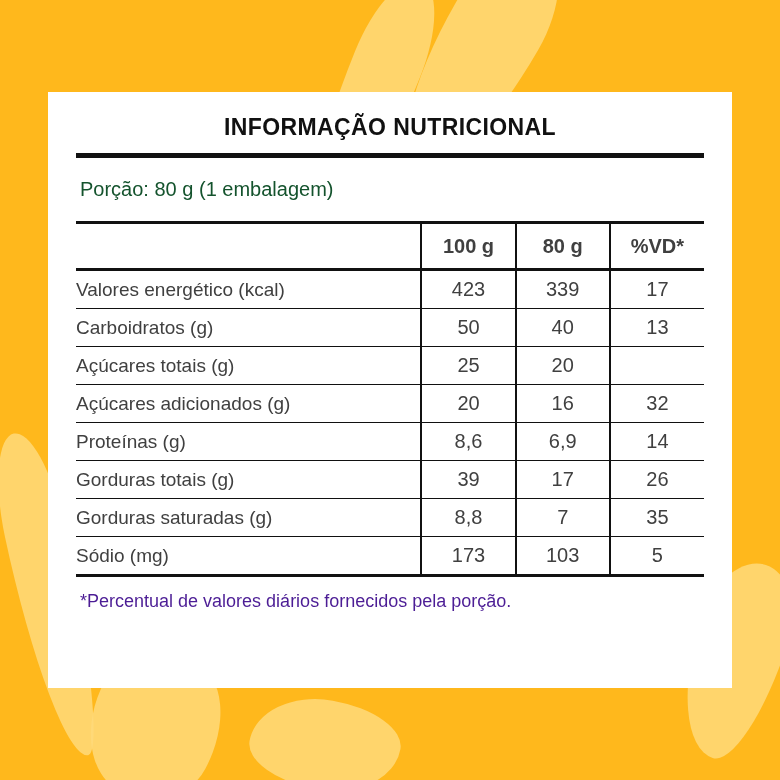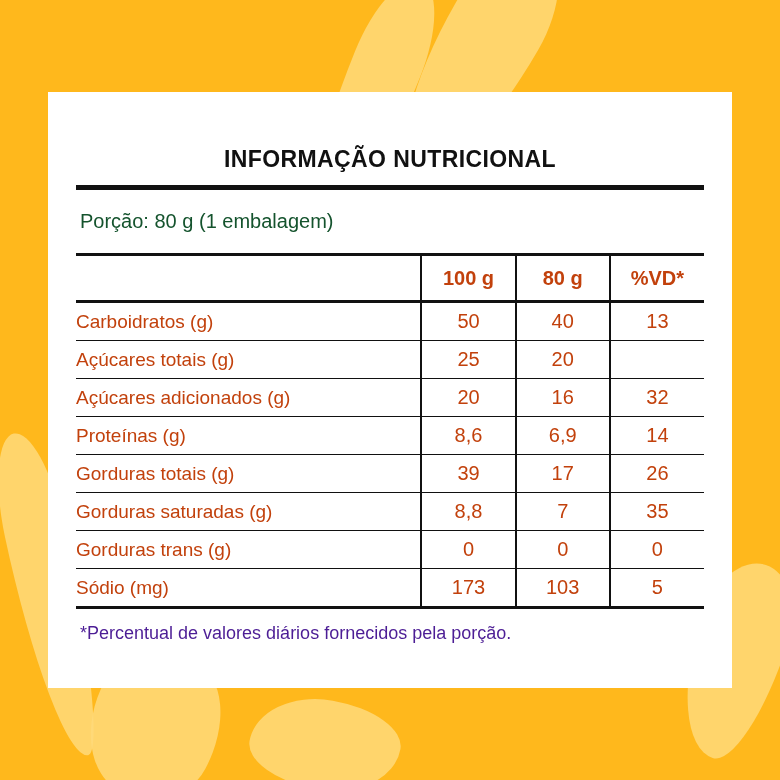--- a/index.html
+++ b/index.html
@@ -78,21 +78,20 @@
     top: 92px;
     width: 684px;
     height: 596px;
     background: #ffffff;
     box-sizing: border-box;
     padding: 0;
   }
 
   .label-inner {
     padding: 16px 28px 0 28px;
-    margin-top: 32px;
   }
 
   .label-title {
     text-align: center;
     font-size: 23px;
     font-weight: bold;
     letter-spacing: 0.4px;
     color: #111111;
     padding: 6px 0 12px 0;
   }
@@ -105,21 +104,21 @@
   .portion {
     font-size: 20px;
     color: #14532d;
     padding: 20px 4px 20px 4px;
   }
 
   table.nutri {
     width: 100%;
     border-collapse: collapse;
     font-size: 19px;
-    color: #c2410c;
+    color: #404040;
   }
 
   table.nutri th, table.nutri td {
     padding: 0;
     vertical-align: middle;
   }
 
   
   .head-row th {
     height: 44px;
@@ -198,20 +197,26 @@
         <thead>
           <tr class="head-row">
             <th class="col-name blank"></th>
             <th class="col-v vline">100 g</th>
             <th class="col-v vline">80 g</th>
             <th class="col-vd vline">%VD*</th>
           </tr>
         </thead>
         <tbody>
           <tr>
+            <td class="name">Valores energético (kcal)</td>
+            <td class="val vline">423</td>
+            <td class="val vline">339</td>
+            <td class="val vline">17</td>
+          </tr>
+          <tr>
             <td class="name">Carboidratos (g)</td>
             <td class="val vline">50</td>
             <td class="val vline">40</td>
             <td class="val vline">13</td>
           </tr>
           <tr>
             <td class="name">Açúcares totais (g)</td>
             <td class="val vline">25</td>
             <td class="val vline">20</td>
             <td class="val vline"></td>
@@ -232,26 +237,20 @@
             <td class="name">Gorduras totais (g)</td>
             <td class="val vline">39</td>
             <td class="val vline">17</td>
             <td class="val vline">26</td>
           </tr>
           <tr>
             <td class="name">Gorduras saturadas (g)</td>
             <td class="val vline">8,8</td>
             <td class="val vline">7</td>
             <td class="val vline">35</td>
-          </tr>
-          <tr>
-            <td class="name">Gorduras trans (g)</td>
-            <td class="val vline">0</td>
-            <td class="val vline">0</td>
-            <td class="val vline">0</td>
           </tr>
           <tr>
             <td class="name">Sódio (mg)</td>
             <td class="val vline">173</td>
             <td class="val vline">103</td>
             <td class="val vline">5</td>
           </tr>
         </tbody>
       </table>
     </div>

